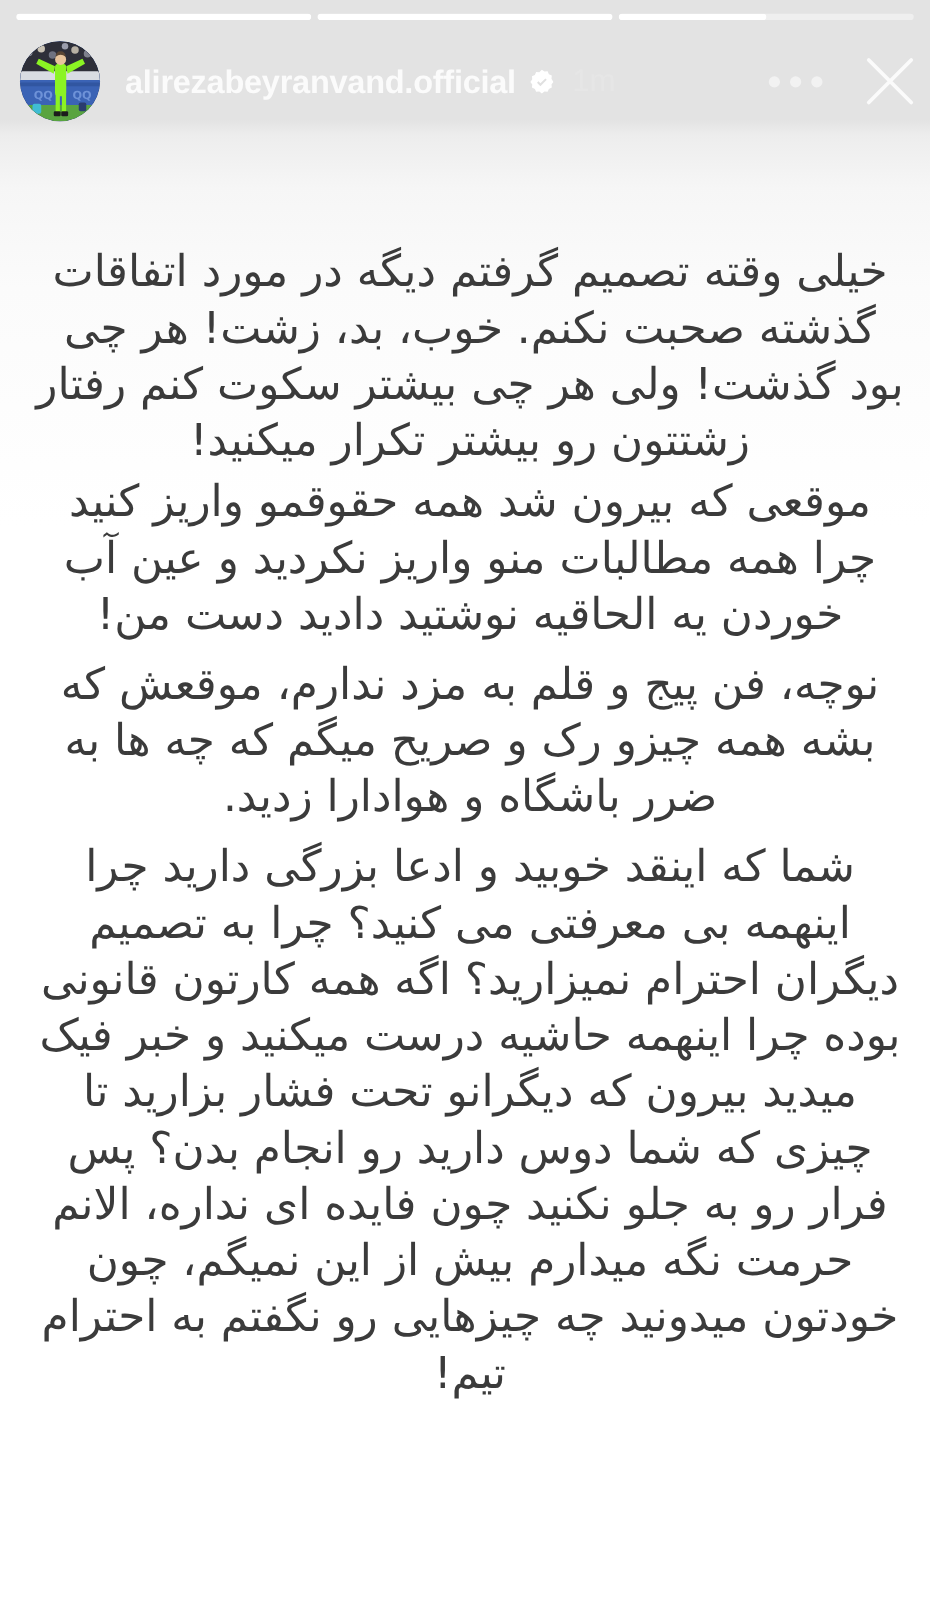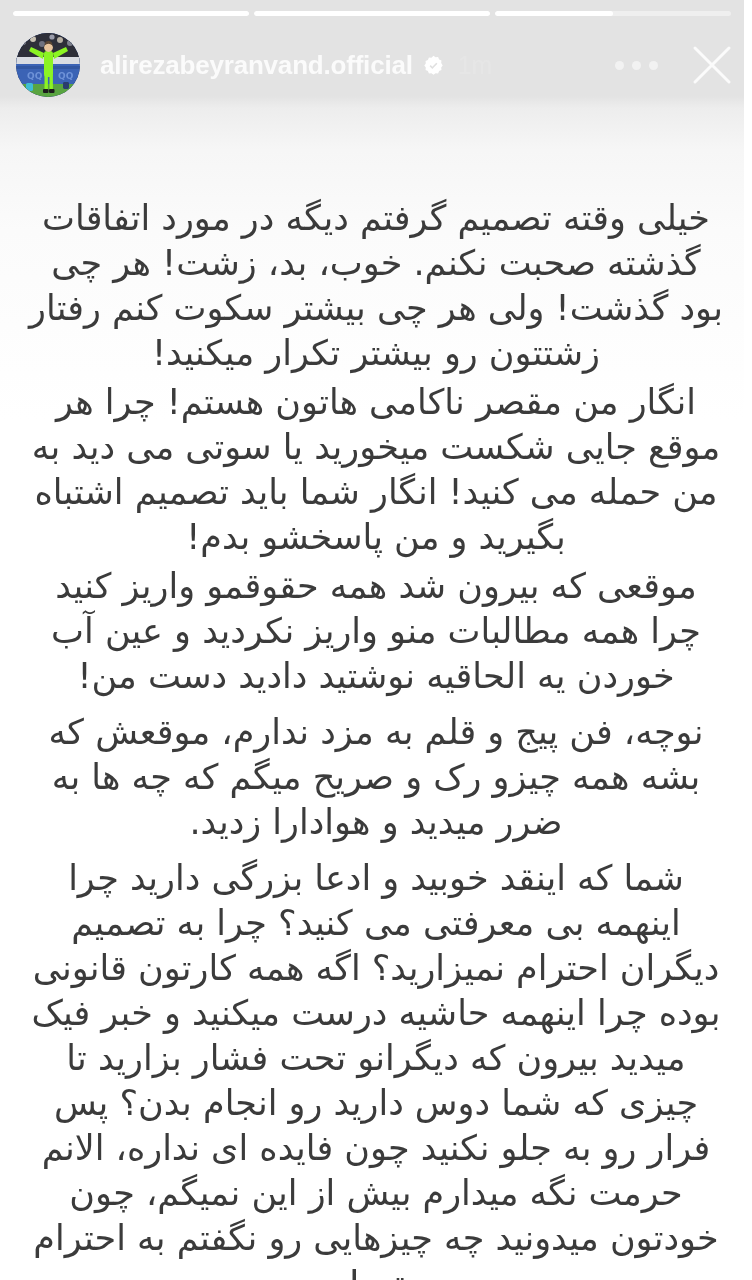--- a/index.html
+++ b/index.html
@@ -222,19 +222,18 @@
     <div class="close-btn">
       <svg width="44" height="44" viewBox="0 0 44 44" xmlns="http://www.w3.org/2000/svg">
         <path d="M5 5 L39 39 M39 5 L5 39" stroke="#fbfbfb" stroke-width="3" stroke-linecap="round" fill="none"></path>
       </svg>
     </div>
 
   </div>
 
   <div class="story-text">
     <p class="para">خیلی وقته تصمیم گرفتم دیگه در مورد اتفاقات گذشته صحبت نکنم. خوب، بد، زشت! هر چی بود گذشت! ولی هر چی بیشتر سکوت کنم رفتار زشتتون رو بیشتر تکرار میکنید!</p>
-    <p class="para">انگار من مقصر ناکامی هاتون هستم! چرا هر موقع جایی شکست میخورید یا سوتی می دید به من حمله می کنید! انگار شما باید تصمیم اشتباه بگیرید و من پاسخشو بدم!</p>
     <p class="para">موقعی که بیرون شد همه حقوقمو واریز کنید چرا همه مطالبات منو واریز نکردید و عین آب خوردن یه الحاقیه نوشتید دادید دست من!</p>
-    <p class="para pre-gap">نوچه، فن پیج و قلم به مزد ندارم، موقعش که بشه همه چیزو رک و صریح میگم که چه ها به ضرر میدید و هوادارا زدید.</p>
+    <p class="para pre-gap">نوچه، فن پیج و قلم به مزد ندارم، موقعش که بشه همه چیزو رک و صریح میگم که چه ها به ضرر باشگاه و هوادارا زدید.</p>
     <p class="para pre-gap">شما که اینقد خوبید و ادعا بزرگی دارید چرا اینهمه بی معرفتی می کنید؟ چرا به تصمیم دیگران احترام نمیزارید؟ اگه همه کارتون قانونی بوده چرا اینهمه حاشیه درست میکنید و خبر فیک میدید بیرون که دیگرانو تحت فشار بزارید تا چیزی که شما دوس دارید رو انجام بدن؟ پس فرار رو به جلو نکنید چون فایده ای نداره، الانم حرمت نگه میدارم بیش از این نمیگم، چون خودتون میدونید چه چیزهایی رو نگفتم به احترام تیم!</p>
   </div>
 
 </div>
 
 </body></html>

